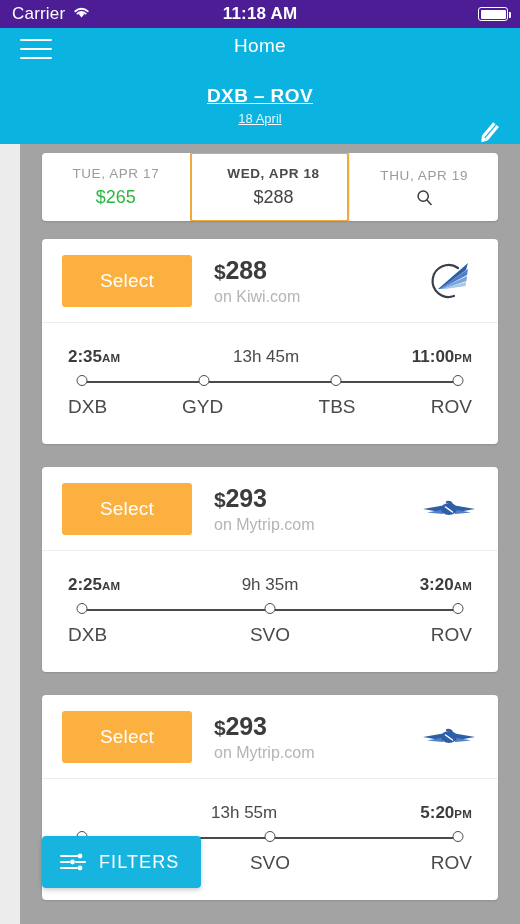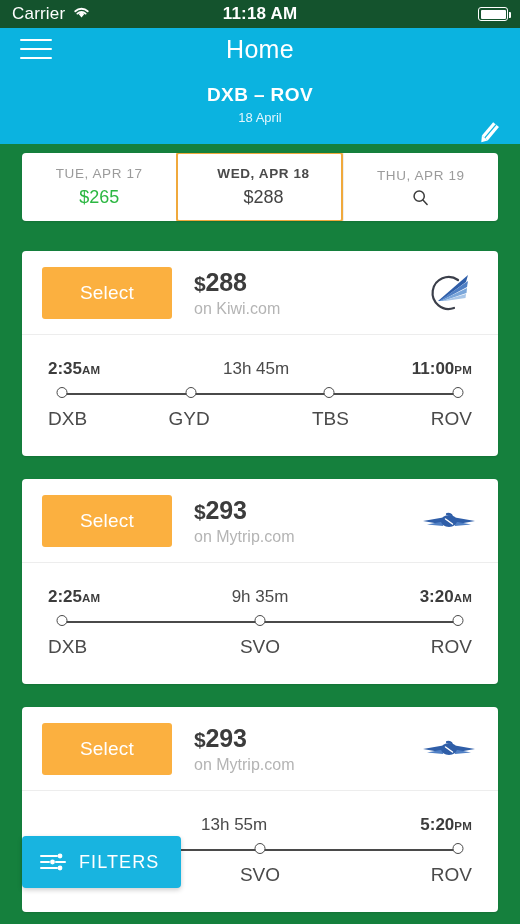--- a/index.html
+++ b/index.html
@@ -6,21 +6,21 @@
   html, body {
     width: 520px; height: 924px;
     background: #ececec;
     font-family: "Liberation Sans", sans-serif;
     overflow: hidden;
   }
   .screen { position: relative; width: 520px; height: 924px; overflow: hidden; }
 
   
   .statusbar {
-    height: 28px; background: #14532d;
+    height: 28px; background: #4c1d95;
     display: flex; align-items: center; padding: 0 12px;
     color: #fff; font-size: 17px;
   }
   .sb-left { display: flex; align-items: center; gap: 7px; flex: 1; }
   .sb-carrier { font-size: 17px; letter-spacing: .2px; }
   .sb-center { flex: 0 0 auto; font-size: 17px; font-weight: bold; letter-spacing: .2px; }
   .sb-right { flex: 1; display: flex; justify-content: flex-end; align-items: center; }
   .battery {
     width: 30px; height: 14px; border: 1.6px solid #fff; border-radius: 3px;
     position: relative; display: block;
@@ -35,33 +35,33 @@
   .navbar {
     background: #0bb3e0; height: 116px; position: relative; color: #fff;
   }
   .hamburger {
     position: absolute; left: 20px; top: 9px;
     width: 32px; height: 24px; display: flex; flex-direction: column;
     justify-content: space-between; padding: 2px 0; cursor: pointer;
   }
   .hamburger span { display: block; height: 2.2px; background: #fff; border-radius: 1px; }
   .nav-title {
-    text-align: center; font-size: 25px; font-weight: 300;
+    text-align: center; font-size: 19px; font-weight: 300;
     padding-top: 7px; letter-spacing: .3px;
   }
-  .route-block { text-align: center; margin-top: 20px; }
+  .route-block { text-align: center; margin-top: 28px; text-decoration: underline; }
   .route-code { font-size: 19px; font-weight: bold; letter-spacing: .4px; }
   .route-date { font-size: 13px; font-weight: 300; margin-top: 4px; color: #e3f6fd; }
   .pencil-btn {
     position: absolute; right: 14px; top: 88px;
     width: 34px; height: 34px; cursor: pointer;
   }
 
   
-  .content { background: #15803d; height: 780px; overflow: hidden; position: relative; }
+  .content { background: #a3a3a3; height: 780px; overflow: hidden; position: relative; margin-left: 20px; }
   .date-strip {
     margin: 9px 22px 0 22px; background: #fff; border-radius: 4px;
     display: flex; box-shadow: 0 1px 2px rgba(0,0,0,.12);
     height: 68px; overflow: hidden; position: relative;
   }
   .date-tab {
     flex: 1; display: flex; flex-direction: column; align-items: center;
     justify-content: center; gap: 6px; cursor: pointer; position: relative;
   }
   .date-tab + .date-tab { border-left: 1px solid #eee; }
@@ -71,21 +71,21 @@
   .date-tab.selected {
     border: 2.5px solid #f0a93c; border-radius: 3px; background: #fff;
     margin: -1px 0;
     padding-left: 8px;
   }
   .date-tab.selected .d-label { color: #4a4a4a; font-weight: bold; }
   .date-tab.selected .d-price { color: #444; }
   .mag { width: 17px; height: 17px; display: block; }
 
   
-  .cards { margin: 0 22px; padding-top: 30px; }
+  .cards { margin: 0 22px; padding-top: 18px; }
   .card {
     background: #fff; border-radius: 4px; margin-bottom: 23px;
     box-shadow: 0 1px 2px rgba(0,0,0,.12); overflow: hidden;
   }
   .card-top {
     display: flex; align-items: center; padding: 18px 20px 18px 20px;
     border-bottom: 1px solid #ededed; height: 84px;
   }
   .select-btn {
     background: #fbb040; color: #fff; border: none; border-radius: 3px;

